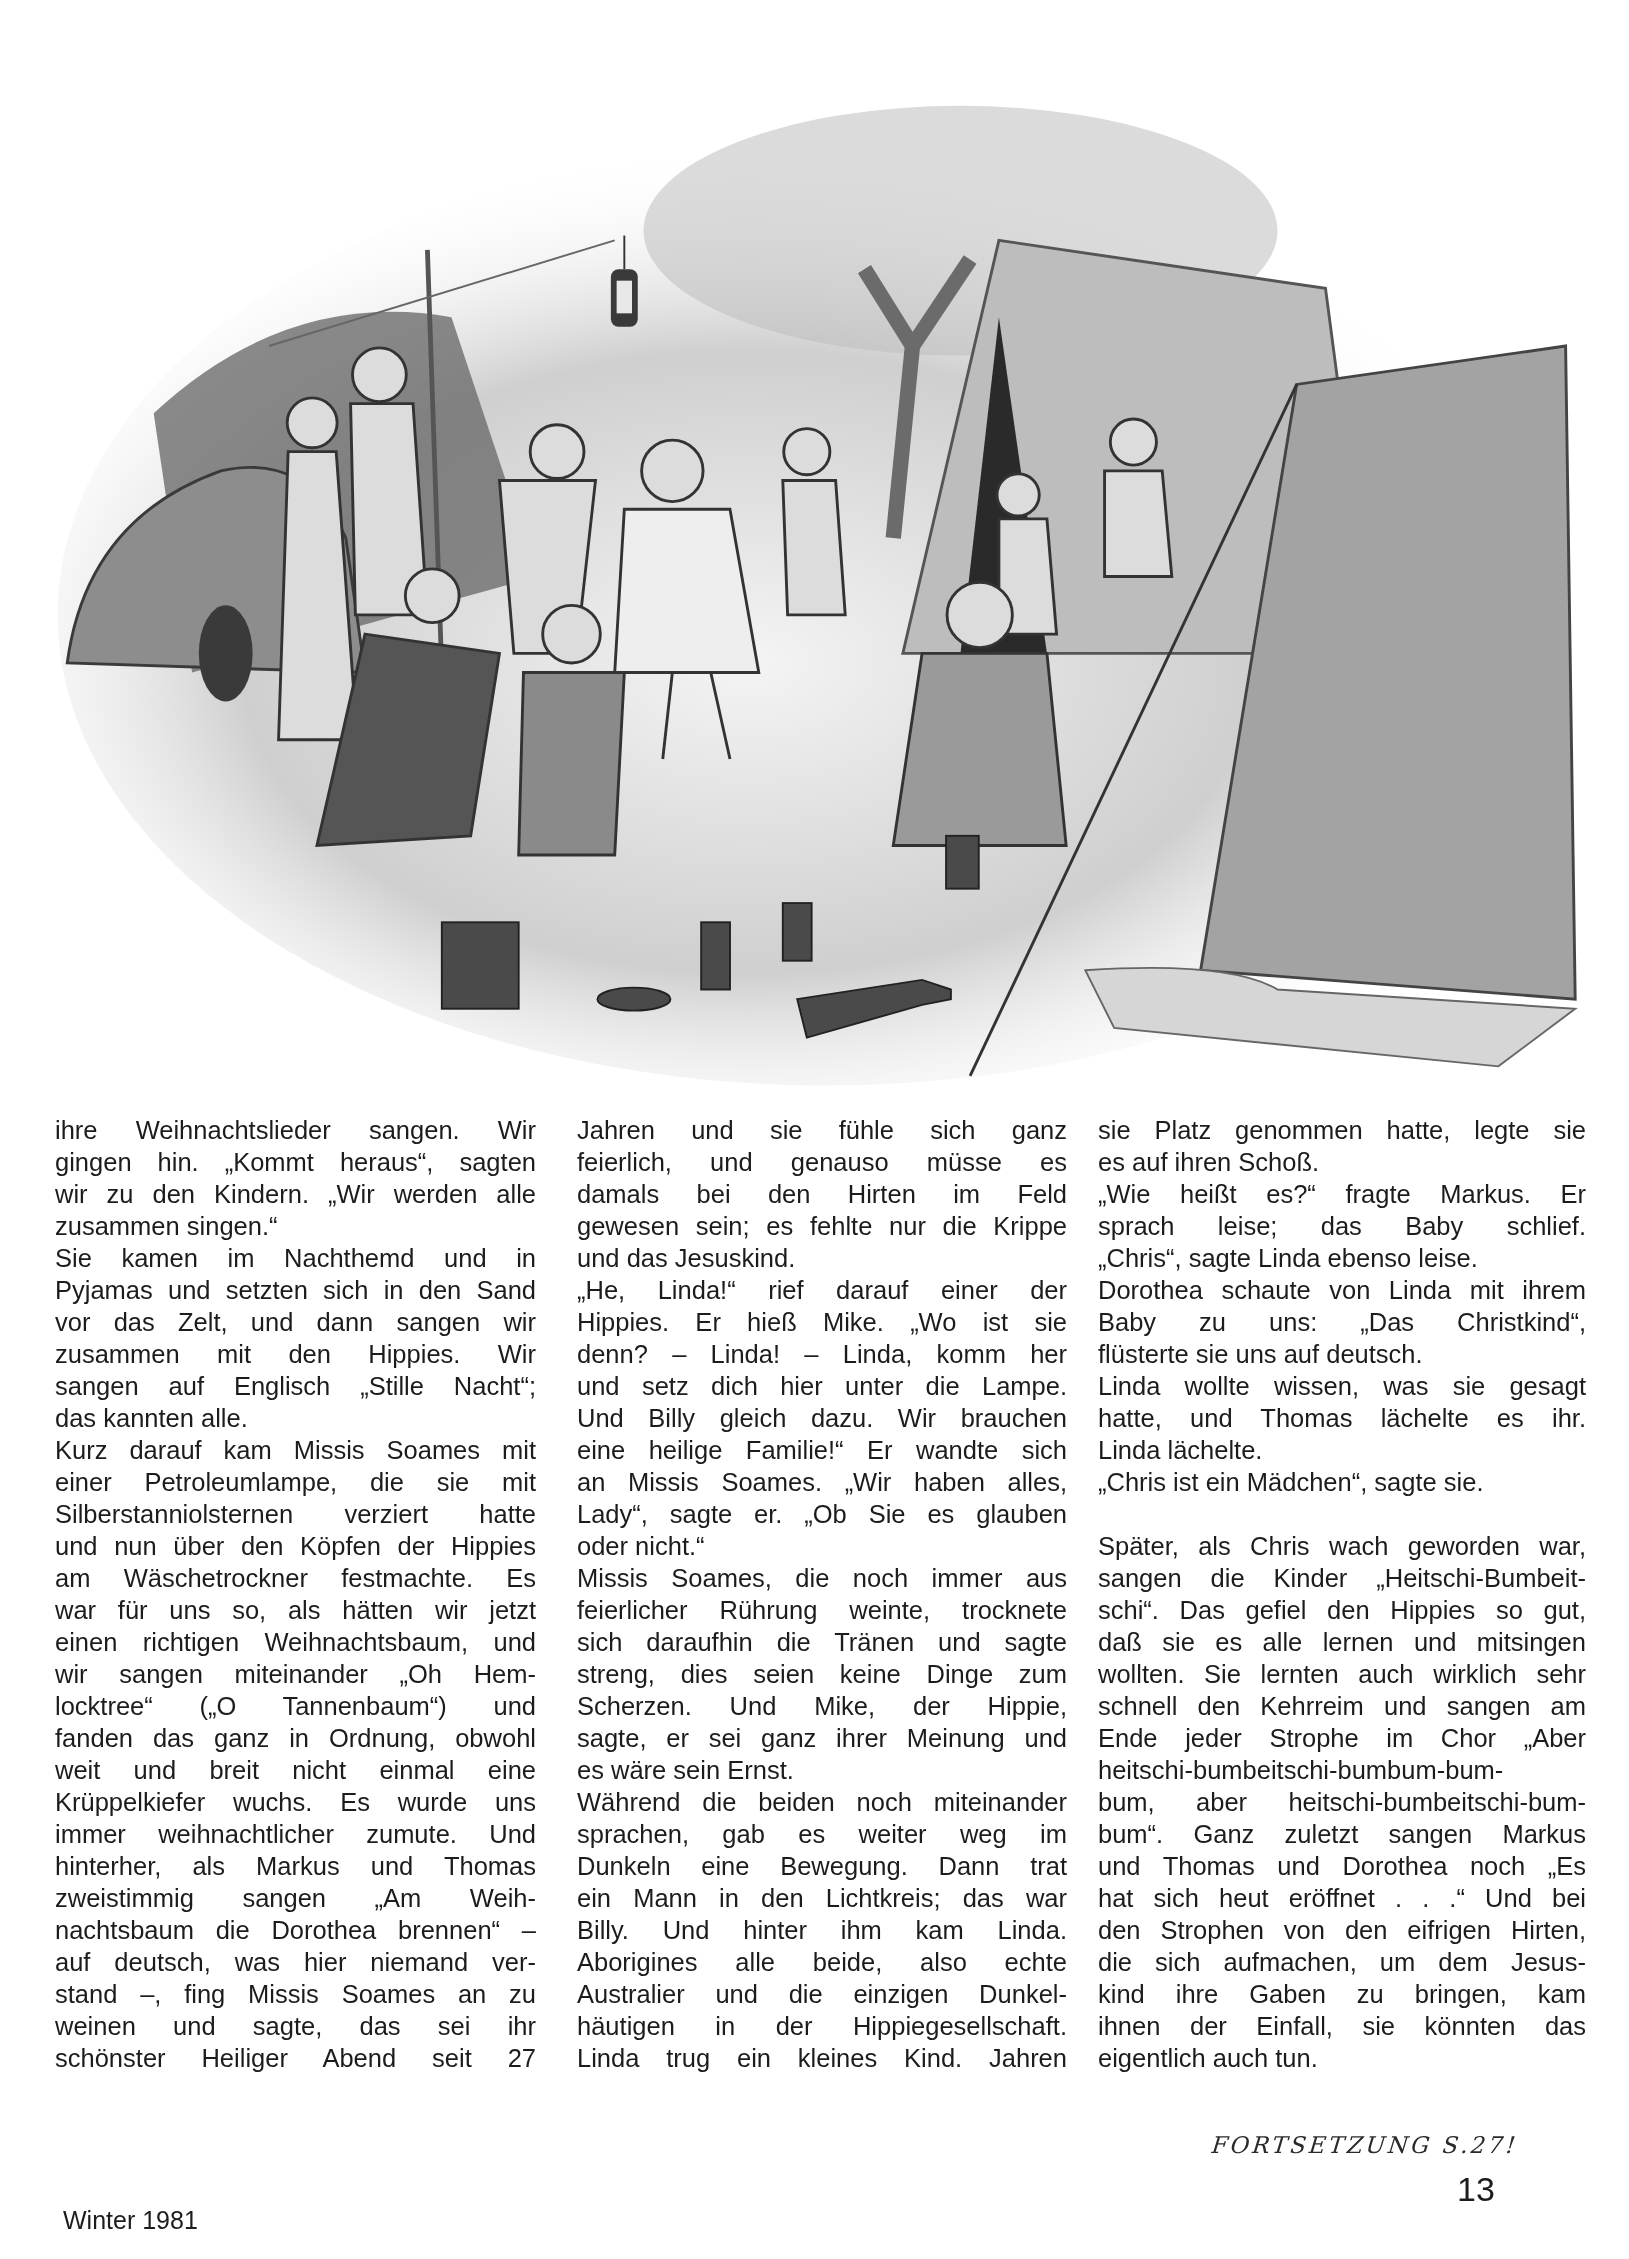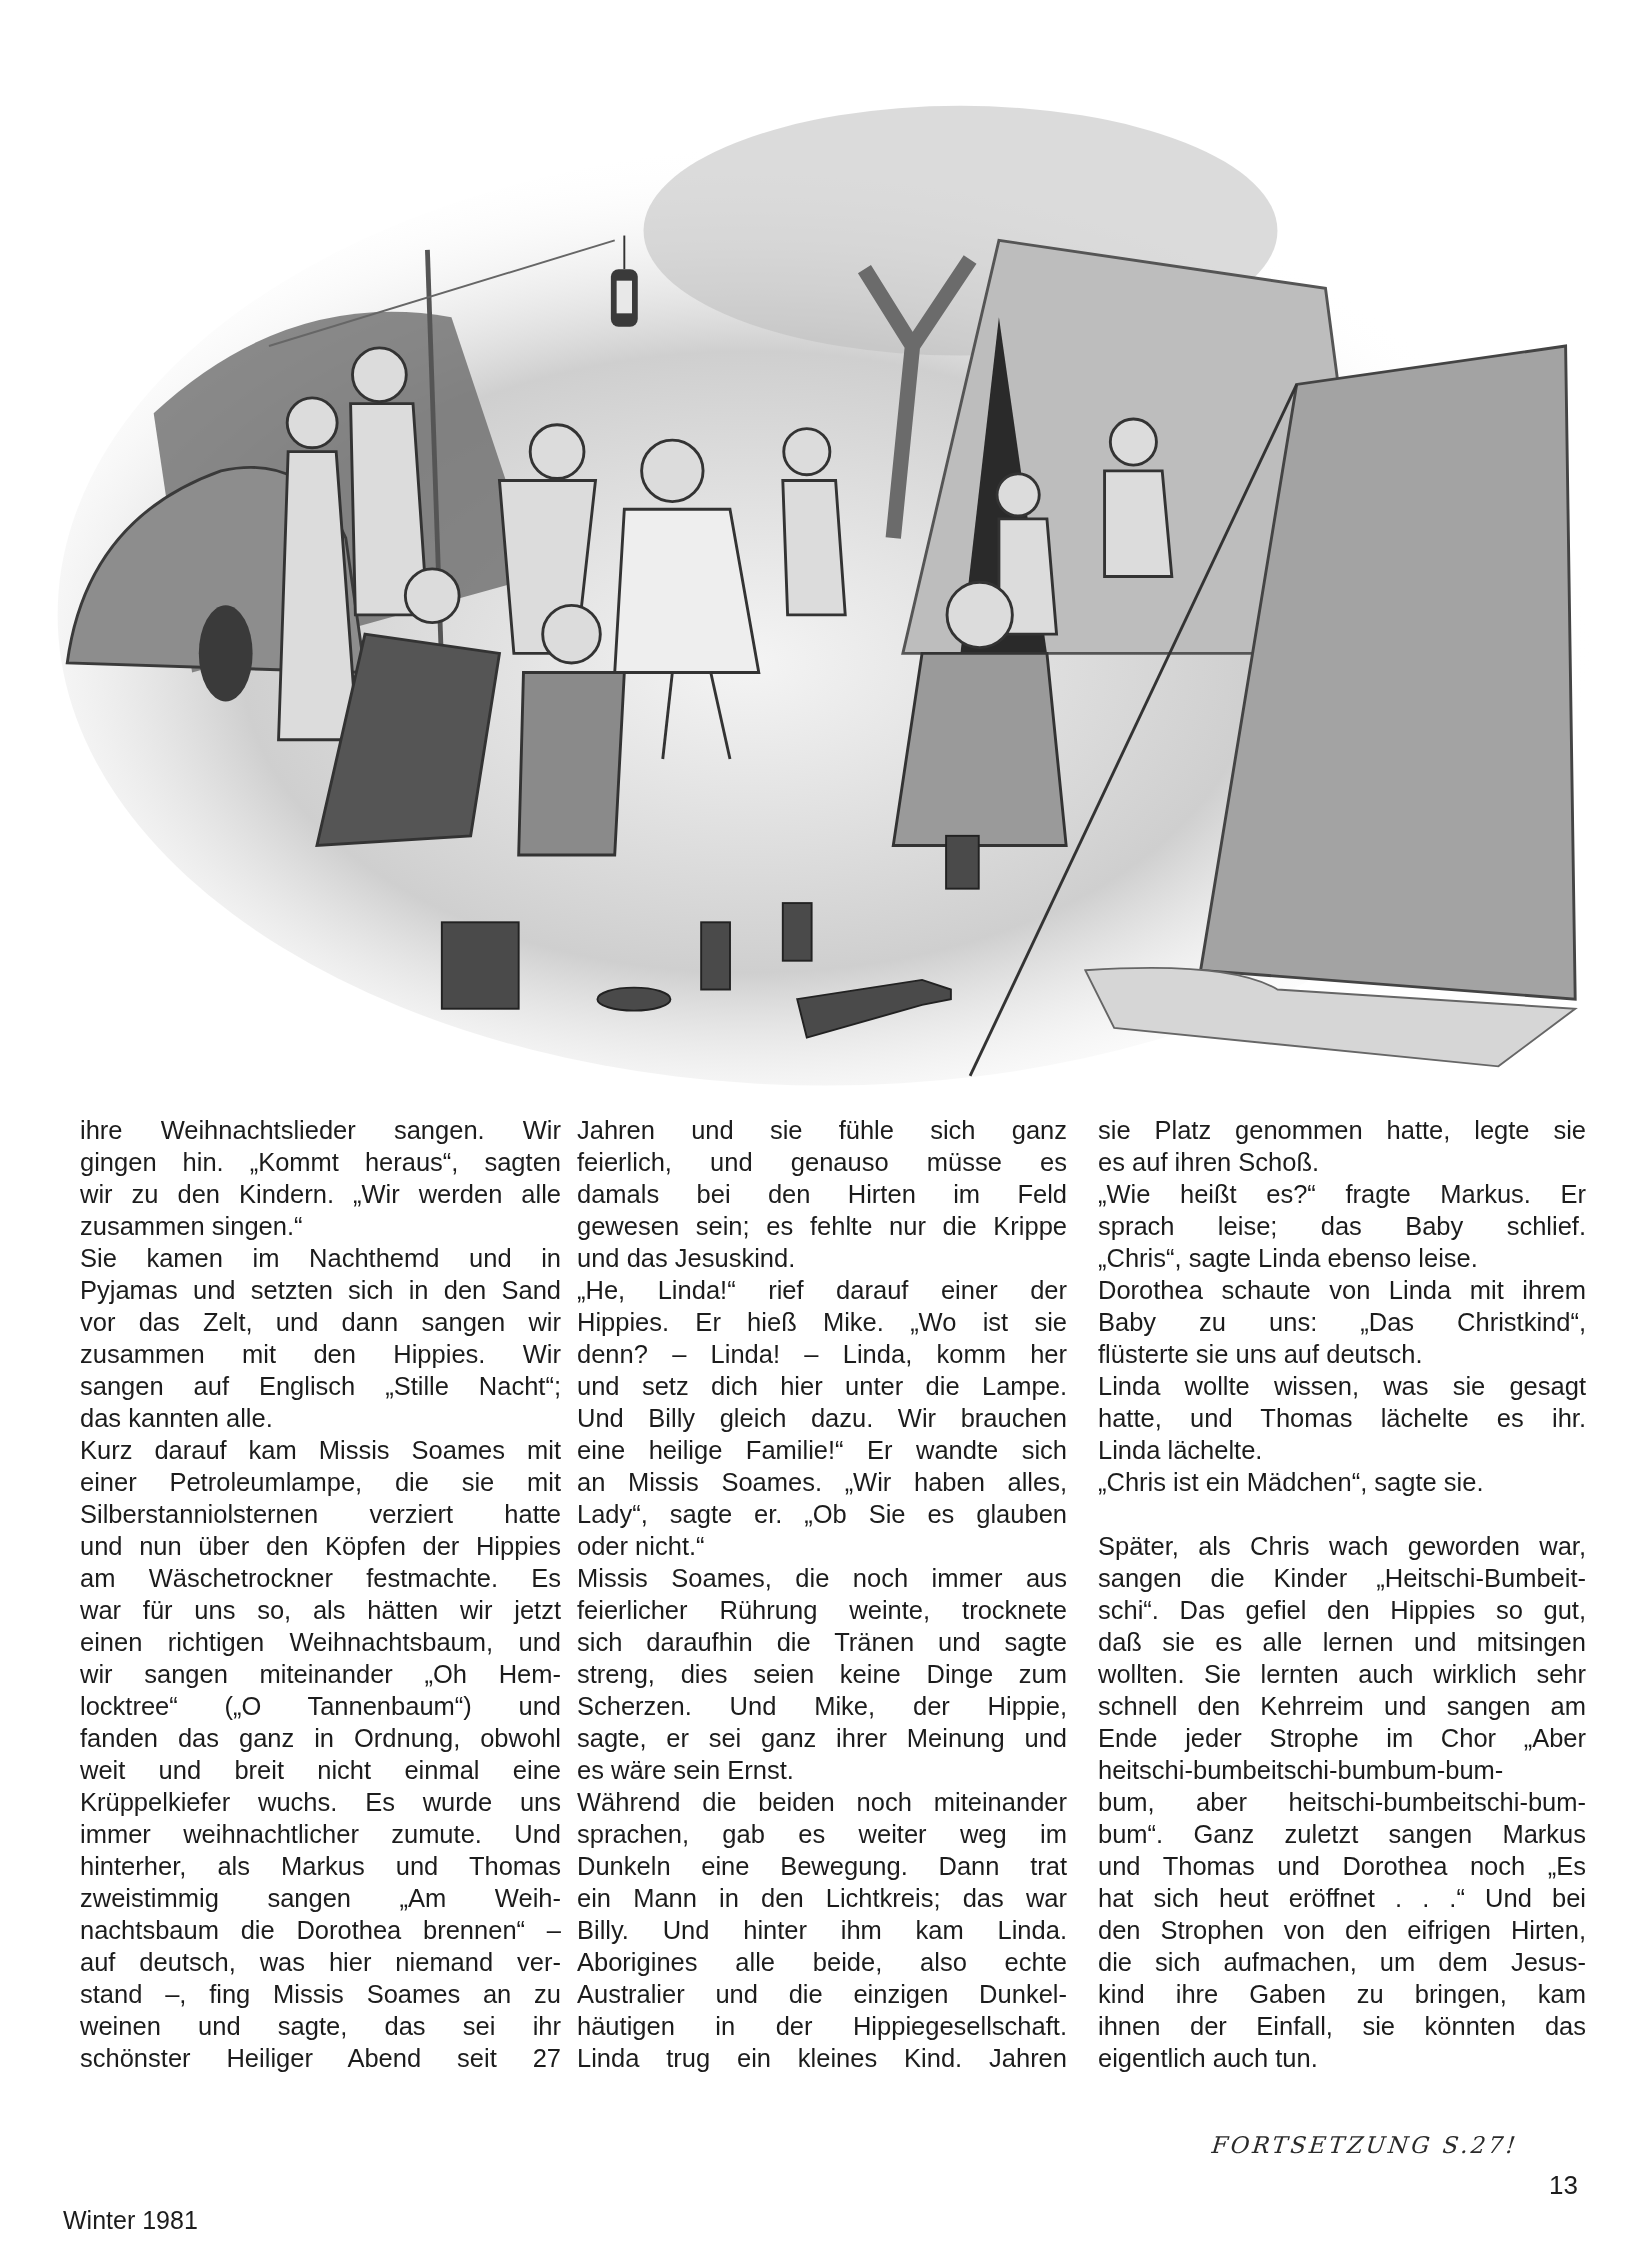--- a/index.html
+++ b/index.html
@@ -1,29 +1,29 @@
 <!DOCTYPE html>
 <html><head>
 <meta charset="utf-8">
 <style>
   html, body { margin: 0; padding: 0; background: #ffffff; }
   body { width: 1629px; height: 2260px; position: relative; overflow: hidden;
          font-family: "Liberation Sans", sans-serif; color: #1c1c1c; }
   .illustration { position: absolute; left: 0; top: 0; width: 1629px; height: 1105px; }
   .col { position: absolute; top: 1114px; font-size: 25.5px; line-height: 32px; }
-  .col-1 { left: 80px; width: 481px; }
+  .col-1 { left: 55px; width: 481px; }
   .col-2 { left: 577px; width: 490px; }
   .col-3 { left: 1098px; width: 488px; }
   .line { display: block; white-space: nowrap; text-align: justify; text-align-last: justify; height: 32px; overflow: visible; }
   .line.last { text-align-last: left; }
   .line.blank { height: 32px; }
   .note { position: absolute; left: 1212px; top: 2132px; font-family: "DejaVu Serif", serif;
           font-style: italic; font-size: 23px; letter-spacing: 2.9px; color: #2a2a2a; transform: skewX(-6deg); }
   .footer-left { position: absolute; left: 63px; top: 2170px; font-size: 25px; margin-top: 36px; }
-  .footer-right { position: absolute; left: 1549px; top: 2170px; font-size: 26px; }
+  .footer-right { position: absolute; left: 1457px; top: 2170px; font-size: 34px; }
 </style>
 </head>
 <body>
 
 <svg class="illustration" viewBox="0 0 1696 1150" xmlns="http://www.w3.org/2000/svg">
   <defs>
     <radialGradient id="glow" cx="0.45" cy="0.55" r="0.55">
       <stop offset="0" stop-color="#f4f4f4"></stop>
       <stop offset="0.6" stop-color="#cfcfcf"></stop>
       <stop offset="1" stop-color="#ffffff" stop-opacity="0"></stop>

